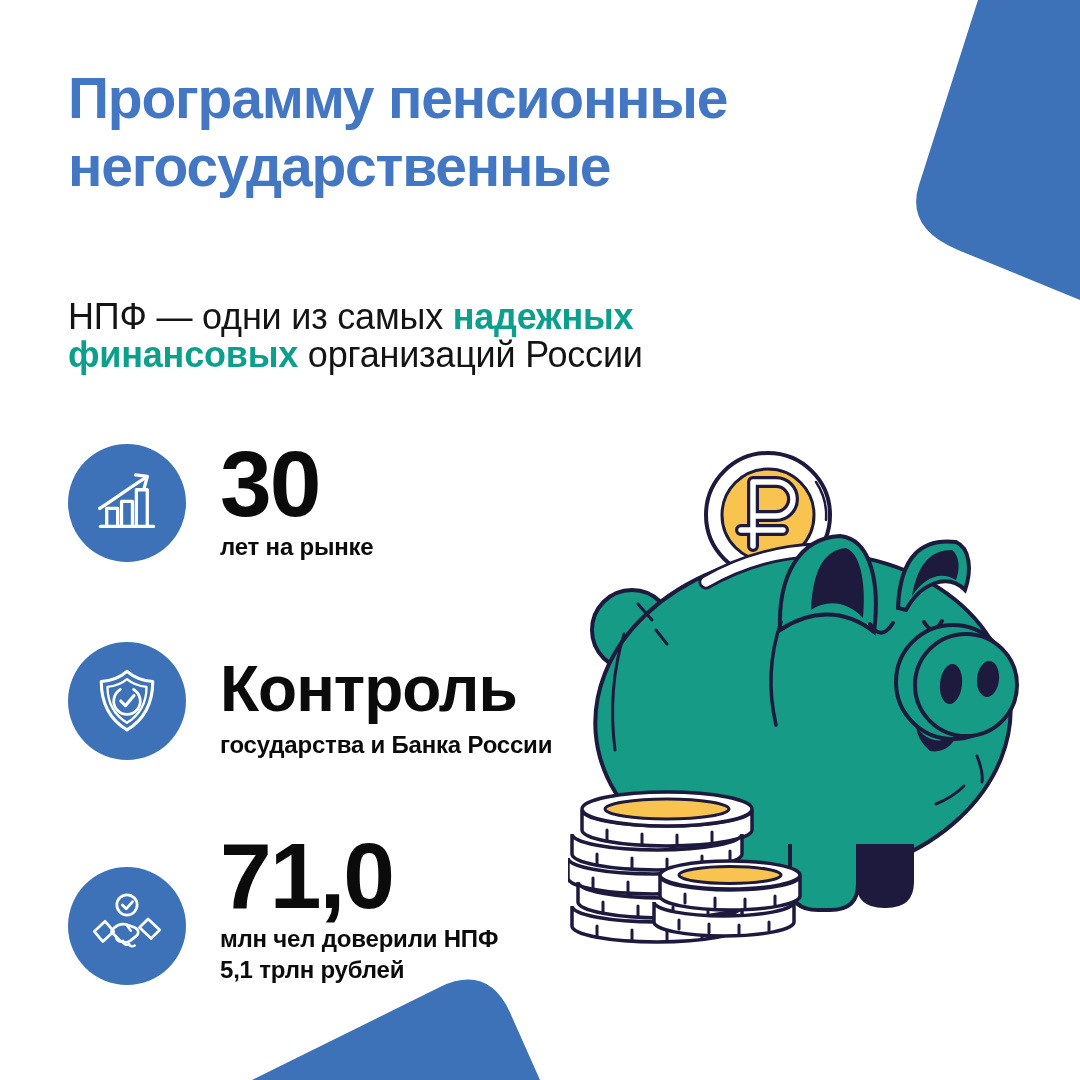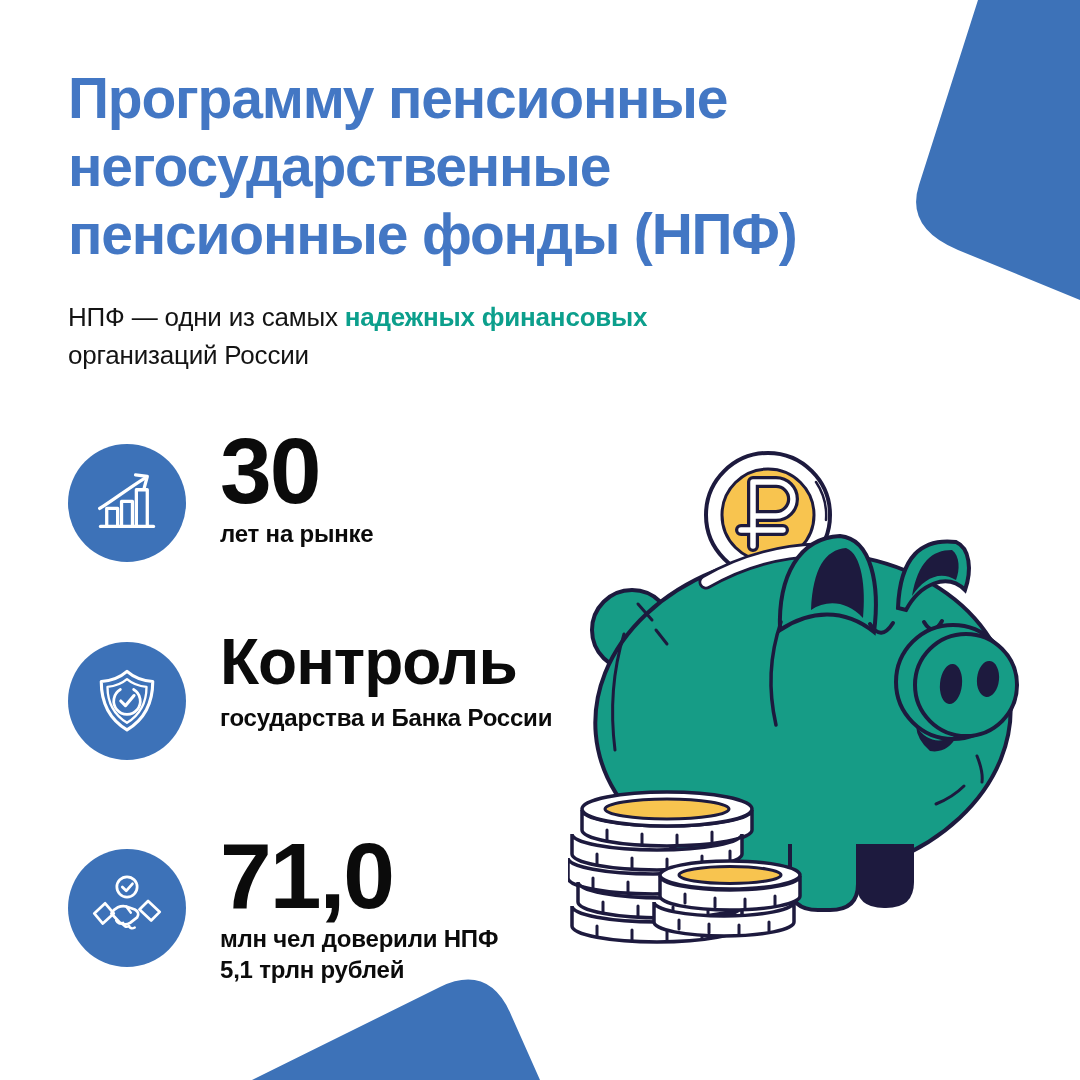--- a/index.html
+++ b/index.html
@@ -8,24 +8,24 @@
   }
   *{margin:0;padding:0;box-sizing:border-box}
   html,body{width:1080px;height:1080px}
   body{font-family:"Liberation Sans",sans-serif;background:var(--bg);position:relative;overflow:hidden}
   .poster{position:absolute;inset:0}
   .bg-shapes{position:absolute;inset:0;width:1080px;height:1080px;pointer-events:none}
 
   .title{position:absolute;left:68px;top:64px;color:var(--heading_blue);
     font-size:57px;line-height:68px;font-weight:700;letter-spacing:-1.2px}
   .subtitle{position:absolute;left:68px;top:298px;max-width:720px;color:var(--text_dark);
-    font-size:26px;line-height:38px;font-weight:400;letter-spacing:-0.2px}
+    font-size:36px;line-height:38px;font-weight:400;letter-spacing:-0.2px}
   .subtitle .hl{color:var(--teal_text);font-weight:700}
 
-  .stat{position:absolute;left:68px;display:flex;align-items:flex-start;gap:34px}
+  .stat{position:absolute;left:68px;display:flex;align-items:flex-end;gap:34px}
   .stat-1{top:444px}.stat-2{top:642px}.stat-3{top:849px}
   .icon-circle{width:118px;height:118px;border-radius:50%;background:var(--accent_blue);
     flex:0 0 auto;display:flex;align-items:center;justify-content:center}
   .icon-circle svg{width:78px;height:78px}
   .stat-text{margin-top:-8px}
   .stat-value{color:#0b0b0b;font-weight:700;font-size:93px;line-height:70px;letter-spacing:-2px}
   .stat-2 .stat-value{font-size:64px;line-height:56px;letter-spacing:-1px}
   .stat-label{color:#0b0b0b;font-weight:700;font-size:24px;line-height:31px;margin-top:12px;letter-spacing:-0.2px}
   .stat-label + .stat-label{margin-top:0}
 
@@ -45,21 +45,20 @@
 <div class="poster">
 
   <svg class="bg-shapes" viewBox="0 0 1080 1080" aria-hidden="true">
     <path class="blue-f" d="M978,0 L1080,0 L1080,300 L958,250 Q905,228 919,185 Z"></path>
     <path class="blue-f" d="M252,1080 L440,987 Q490,963 512,1017 L540,1080 Z"></path>
   </svg>
 
   <h1 class="title">
     <div>Программу пенсионные</div>
     <div>негосударственные</div>
-    <div>пенсионные фонды (НПФ)</div>
   </h1>
 
   <p class="subtitle"><span>НПФ — одни из самых </span><span class="hl">надежных финансовых</span><span> организаций России</span></p>
 
   <div class="stat stat-1">
     <div class="icon-circle">
       <svg viewBox="0 0 100 100">
         <g class="w" stroke-width="4.2">
           <path d="M16,80 H84"></path>
           <path d="M24,80 V57 H38 V80"></path>

